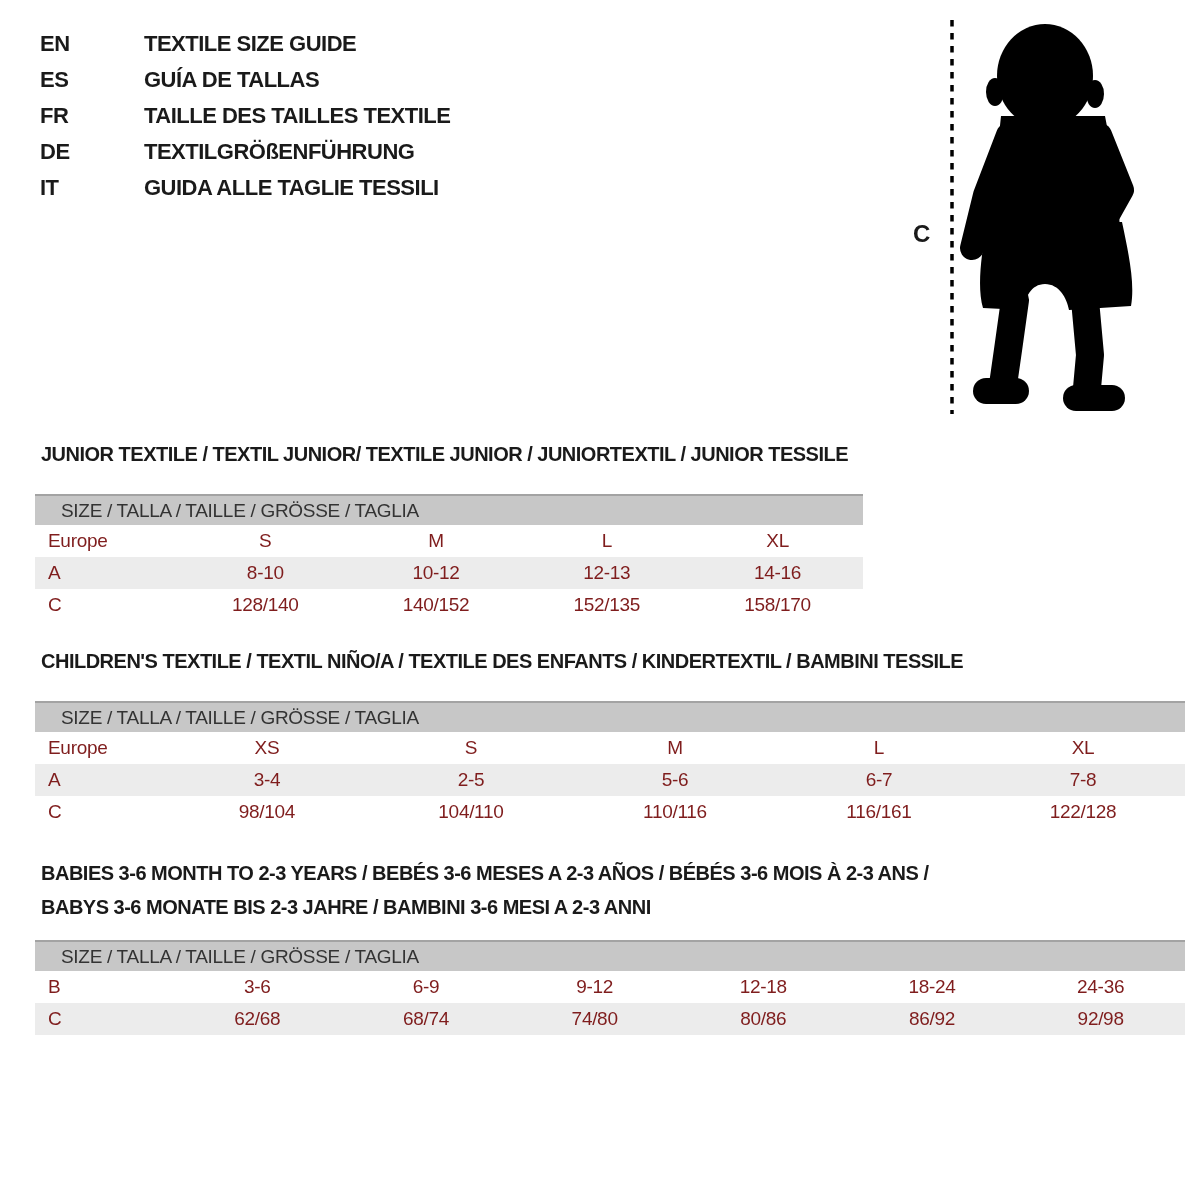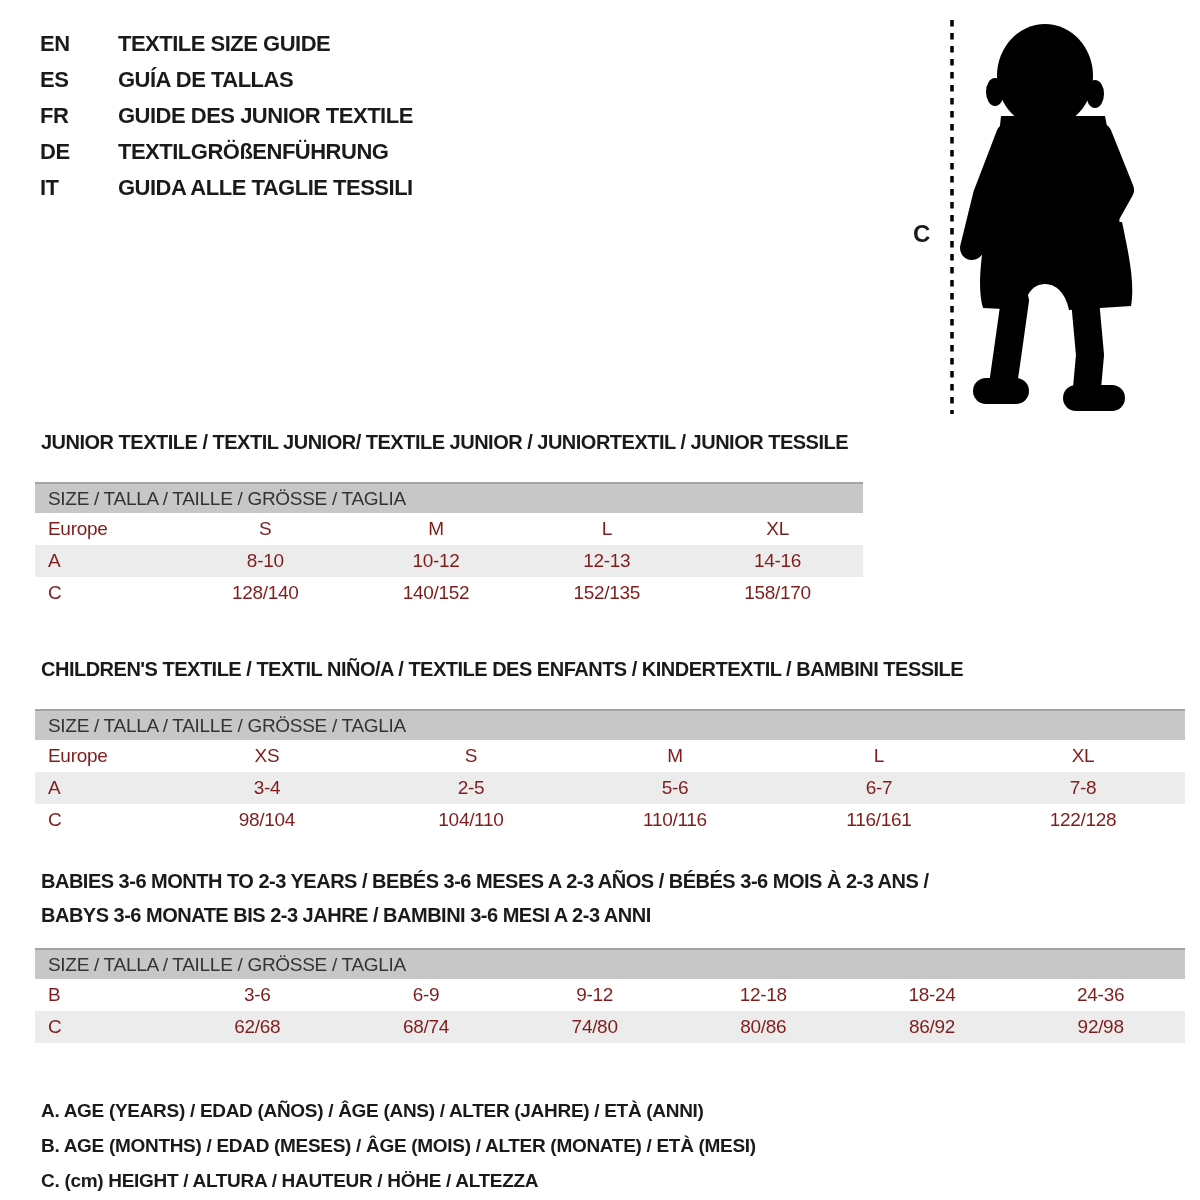--- a/index.html
+++ b/index.html
@@ -8,65 +8,65 @@
     position:relative;
     width:1200px; height:1200px;
     background:#ffffff;
     font-family:"Liberation Sans", sans-serif;
     color:#1a1a1a;
     overflow:hidden;
   }
 
   
   .lang-list { position:absolute; left:40px; top:26px; }
-  .lang-row { display:flex; height:36px; align-items:center; }
+  .lang-row { display:flex; height:36px; align-items:center;gap:26px; }
   .lang-code {
     width:78px; font-size:22px; font-weight:bold; letter-spacing:-0.5px;
   }
   .lang-title {
     font-size:22px; font-weight:bold; letter-spacing:-0.5px; white-space:nowrap;
   }
 
   
   .figure-wrap { position:absolute; left:905px; top:12px; width:250px; height:412px; }
   .figure-wrap svg { display:block; width:100%; height:100%; }
   .height-label {
     position:absolute; left:8px; top:208px;
     font-size:24px; font-weight:bold;
   }
 
   
-  .content { position:absolute; left:35px; top:430px; width:1150px; }
+  .content { position:absolute; left:35px; top:442px; width:1150px; }
 
   .section-title {
     font-size:20px; font-weight:bold; letter-spacing:-0.5px;
     line-height:24px; margin:0 0 28px 6px; white-space:nowrap;
   }
-  .section-title.second { margin-top:48px; }
+  .section-title.second { margin-top:28px; }
 
   .babies-title { margin:28px 0 16px 6px; }
   .babies-title div {
     font-size:20px; font-weight:bold; letter-spacing:-0.5px;
     line-height:34px; white-space:nowrap;
   }
 
   table.size-tbl {
     border-collapse:collapse; table-layout:fixed;
   }
   table.tbl-junior   { width:72%; }
   table.tbl-children { width:100%; }
   table.tbl-babies   { width:100%; }
   table.tbl-junior   col.label-col { width:17.5%; }
   table.tbl-children col.label-col { width:11.3%; }
   table.tbl-babies   col.label-col { width:12%; }
 
   table.size-tbl th {
     background:#c7c7c7; border-top:2px solid #a3a3a3;
     height:30px; font-size:19px; font-weight:normal; color:#333;
-    text-align:left; padding-left:13px; letter-spacing:-0.3px; white-space:nowrap;
+    text-align:left; padding-left:26px; letter-spacing:-0.3px; white-space:nowrap;
   }
   table.size-tbl td {
     height:32px; font-size:19px; color:#7f1d1d;
     text-align:center; letter-spacing:-0.3px; white-space:nowrap;
   }
   table.size-tbl td.row-label { text-align:left; padding-left:13px; }
   table.size-tbl tbody tr:nth-child(even) { background:#ececec; }
 
   
   .footnotes { margin-top:50px; margin-left:6px; }
@@ -84,21 +84,21 @@
     <div class="lang-row">
       <span class="lang-code">EN</span>
       <span class="lang-title">TEXTILE SIZE GUIDE</span>
     </div>
     <div class="lang-row">
       <span class="lang-code">ES</span>
       <span class="lang-title">GUÍA DE TALLAS</span>
     </div>
     <div class="lang-row">
       <span class="lang-code">FR</span>
-      <span class="lang-title">GUIDE DES JUNIOR TEXTILE</span>
+      <span class="lang-title">TAILLE DES TAILLES TEXTILE</span>
     </div>
     <div class="lang-row">
       <span class="lang-code">DE</span>
       <span class="lang-title">TEXTILGRÖßENFÜHRUNG</span>
     </div>
     <div class="lang-row">
       <span class="lang-code">IT</span>
       <span class="lang-title">GUIDA ALLE TAGLIE TESSILI</span>
     </div>
   </div>
@@ -247,20 +247,15 @@
             <td>62/68</td>
             <td>68/74</td>
             <td>74/80</td>
             <td>80/86</td>
             <td>86/92</td>
             <td>92/98</td>
           </tr>
         </tbody>
       </table>
 
-    <div class="footnotes">
-      <div>A. AGE (YEARS) / EDAD (AÑOS) / ÂGE (ANS) / ALTER (JAHRE) / ETÀ (ANNI)</div>
-      <div>B. AGE (MONTHS) / EDAD (MESES) / ÂGE (MOIS) / ALTER (MONATE) / ETÀ (MESI)</div>
-      <div>C. (cm) HEIGHT / ALTURA / HAUTEUR / HÖHE / ALTEZZA</div>
-    </div>
 
   </div>
 </div>
 
 </body></html>

